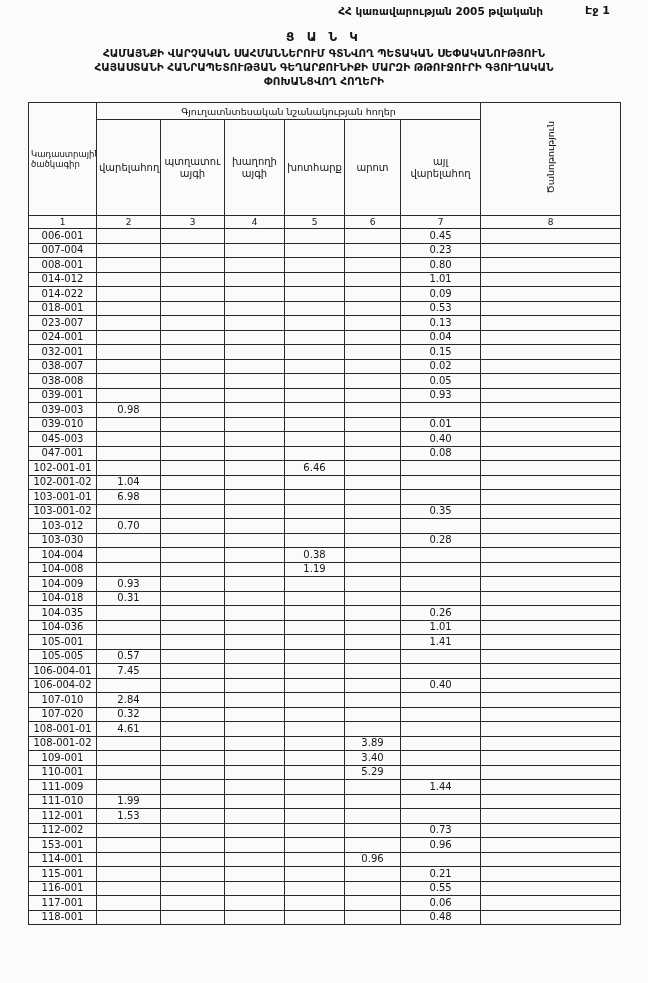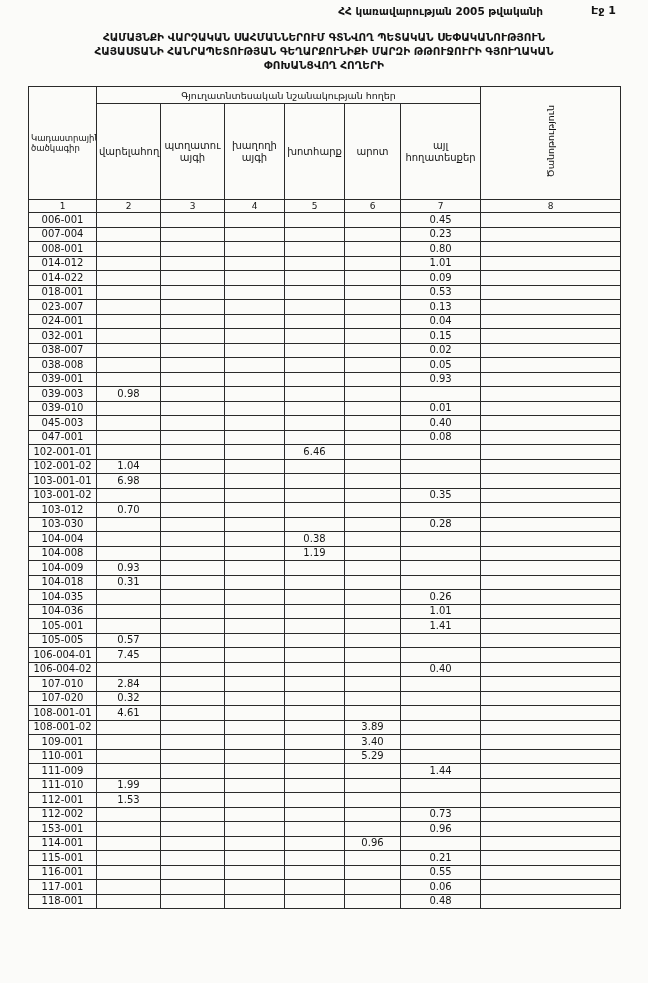--- a/index.html
+++ b/index.html
@@ -14,21 +14,21 @@
   .page {
     position: relative;
     width: 648px;
     height: 983px;
     padding-top: 5px;
     overflow: hidden;
   }
   .page-label {
     position: absolute;
     top: 4px;
-    right: 32px;
+    right: 38px;
     font-size: 11px;
     font-weight: bold;
   }
   .appendix {
     width: fit-content;
     margin: 0 105px 0 auto;
     text-align: center;
     font-size: 10.5px;
     font-weight: bold;
     line-height: 13px;
@@ -112,20 +112,21 @@
 
 <div class="page">
 
   <div class="page-label">Էջ 1</div>
 
   <div class="appendix">
     <div>ՀՀ կառավարության 2005 թվականի</div>
   </div>
 
   <div class="title-block">
+    <div class="title-cank">Ց Ա Ն Կ</div>
     <div>ՀԱՄԱՅՆՔԻ ՎԱՐՉԱԿԱՆ ՍԱՀՄԱՆՆԵՐՈՒՄ ԳՏՆՎՈՂ ՊԵՏԱԿԱՆ ՍԵՓԱԿԱՆՈՒԹՅՈՒՆ</div>
     <div>ՀԱՅԱՍՏԱՆԻ ՀԱՆՐԱՊԵՏՈՒԹՅԱՆ ԳԵՂԱՐՔՈՒՆԻՔԻ ՄԱՐԶԻ ԹԹՈՒՋՈՒՐԻ ԳՅՈՒՂԱԿԱՆ</div>
     <div>ՓՈԽԱՆՑՎՈՂ ՀՈՂԵՐԻ</div>
   </div>
 
   <table class="land-table">
     <colgroup>
       <col style="width:68px">
       <col style="width:64px">
       <col style="width:64px">
@@ -142,21 +143,21 @@
         <th rowspan="2" class="note-h">
           <span class="vert">Ծանոթություն</span>
         </th>
       </tr>
       <tr class="subs">
         <th>վարելահող</th>
         <th>պտղատու այգի</th>
         <th>խաղողի այգի</th>
         <th>խոտհարք</th>
         <th>արոտ</th>
-        <th>այլ հողատեսքեր</th>
+        <th>այլ վարելահող</th>
       </tr>
       <tr class="nums">
         <th>1</th>
         <th>2</th>
         <th>3</th>
         <th>4</th>
         <th>5</th>
         <th>6</th>
         <th>7</th>
         <th>8</th>

